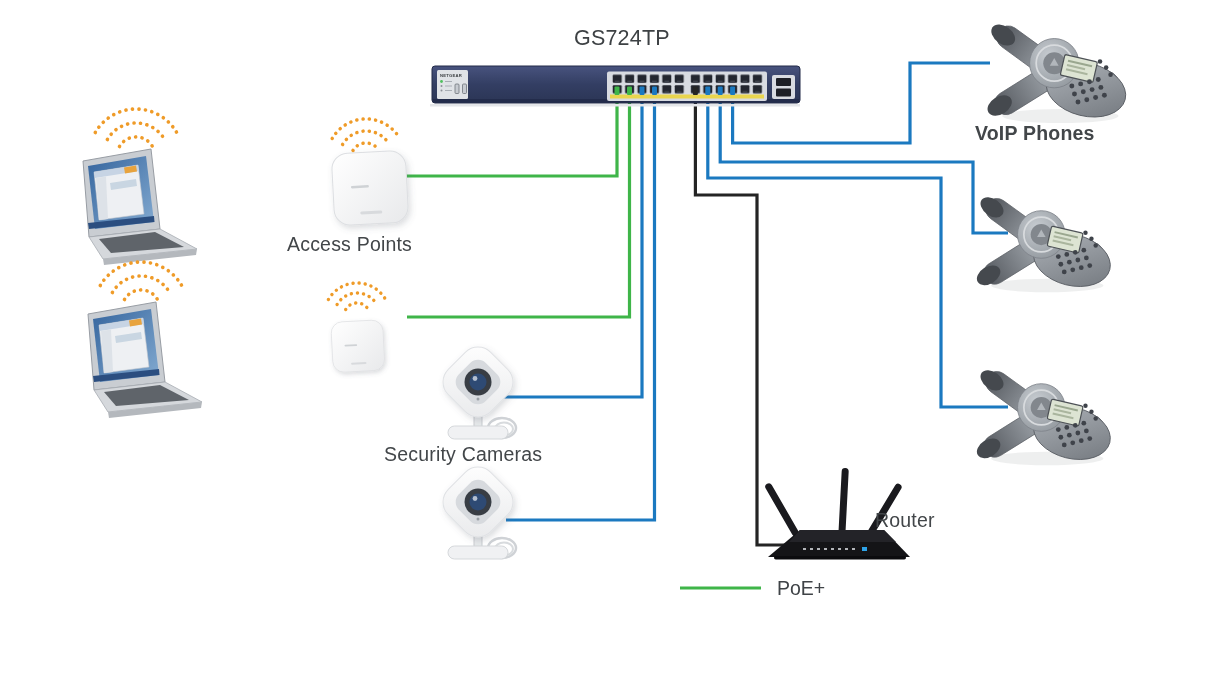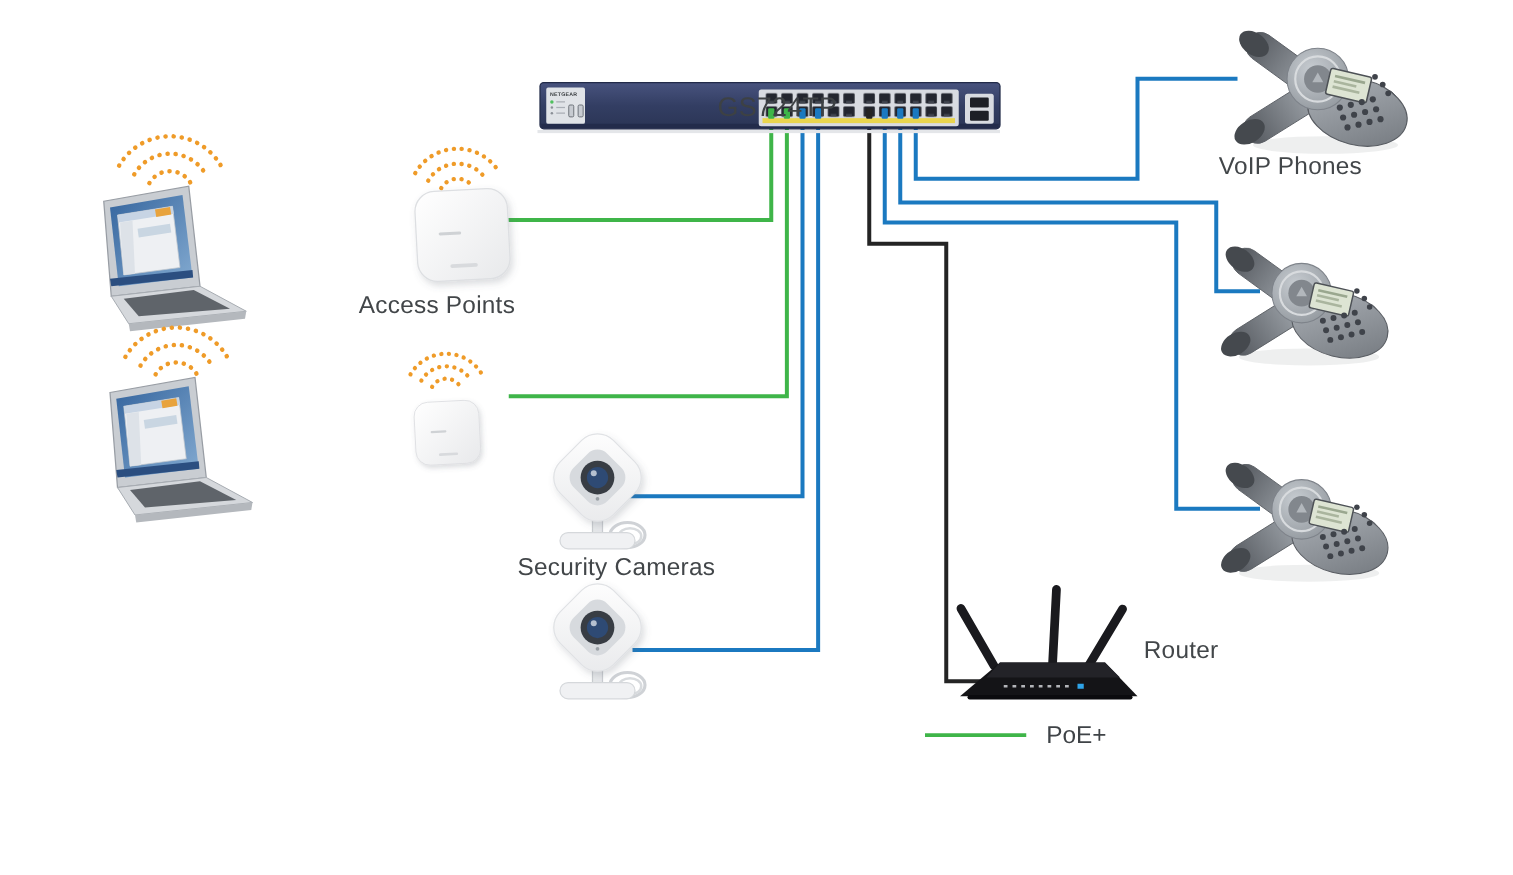--- a/index.html
+++ b/index.html
@@ -6,21 +6,21 @@
   .canvas {
     position:relative; width:1210px; height:700px; background:#ffffff;
     font-family:"Liberation Sans","DejaVu Sans",sans-serif; overflow:hidden;
   }
   svg.scene { position:absolute; left:0; top:0; }
   .lbl {
     position:absolute; color:#424649; font-size:19.5px; letter-spacing:0.2px;
     white-space:nowrap; -webkit-font-smoothing:antialiased;
   }
   .title { font-size:21.5px; color:#3d4144; }
-  .legend { position:absolute; left:738px; top:577px; display:flex; flex-direction:column; gap:11.5px; }
+  .legend { position:absolute; left:678px; top:577px; display:flex; flex-direction:column; gap:11.5px; }
   .legend-row { display:flex; align-items:center; height:22px; }
   .legend-label { margin-left:14px; font-size:19.5px; color:#3f4347; }
 </style>
 </head>
 <body>
 
 <div class="canvas">
 
 <svg class="scene" width="1210" height="700" viewBox="0 0 1210 700">
   <defs>
@@ -252,25 +252,25 @@
         <use href="#phoneSym"></use>
       </g>
   <g transform="translate(1043,243) scale(0.85)">
         <use href="#phoneSym"></use>
       </g>
   <g transform="translate(1043,416) scale(0.85)">
         <use href="#phoneSym"></use>
       </g>
 </svg>
 
-<div class="lbl title" style="left:574px; top:26px;margin-top:48px;">GS724TP</div>
-<div class="lbl" style="left:975px; top:122px;">VoIP Phones</div>
+<div class="lbl title" style="left:574px; top:26px;">GS724TP</div>
+<div class="lbl" style="left:975px; top:122px;font-weight:bold;">VoIP Phones</div>
 <div class="lbl" style="left:287px; top:233px;">Access Points</div>
-<div class="lbl" style="left:414px; top:443px;">Security Cameras</div>
-<div class="lbl" style="left:915px; top:509px;">Router</div>
+<div class="lbl" style="left:384px; top:443px;">Security Cameras</div>
+<div class="lbl" style="left:875px; top:509px;">Router</div>
 
 <div class="legend">
   <div class="legend-row">
     <svg width="85" height="6">
       <line x1="2" y1="3" x2="83" y2="3" stroke-width="3" stroke="#3fb549"></line>
     </svg>
     <span class="legend-label">PoE+</span>
   </div>
 </div>
 

